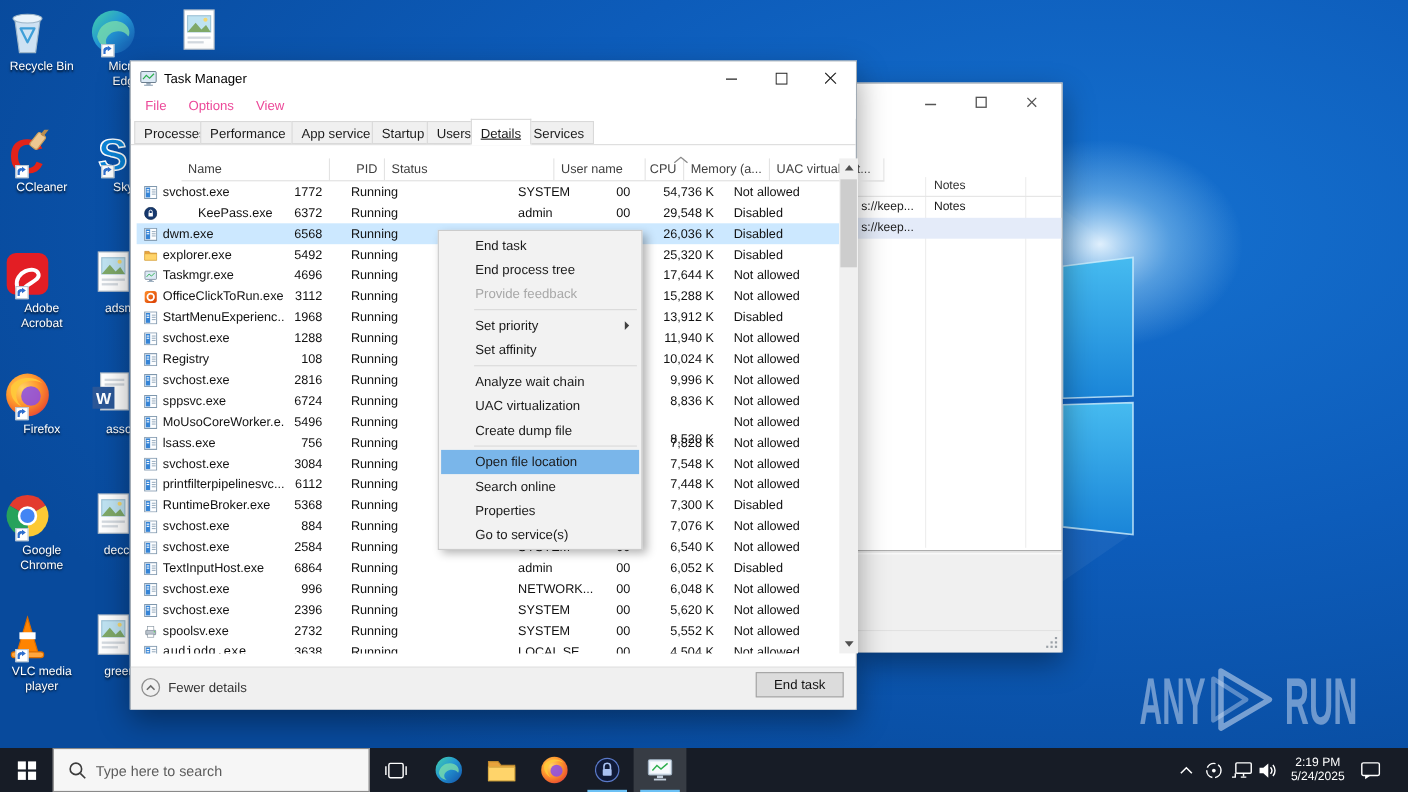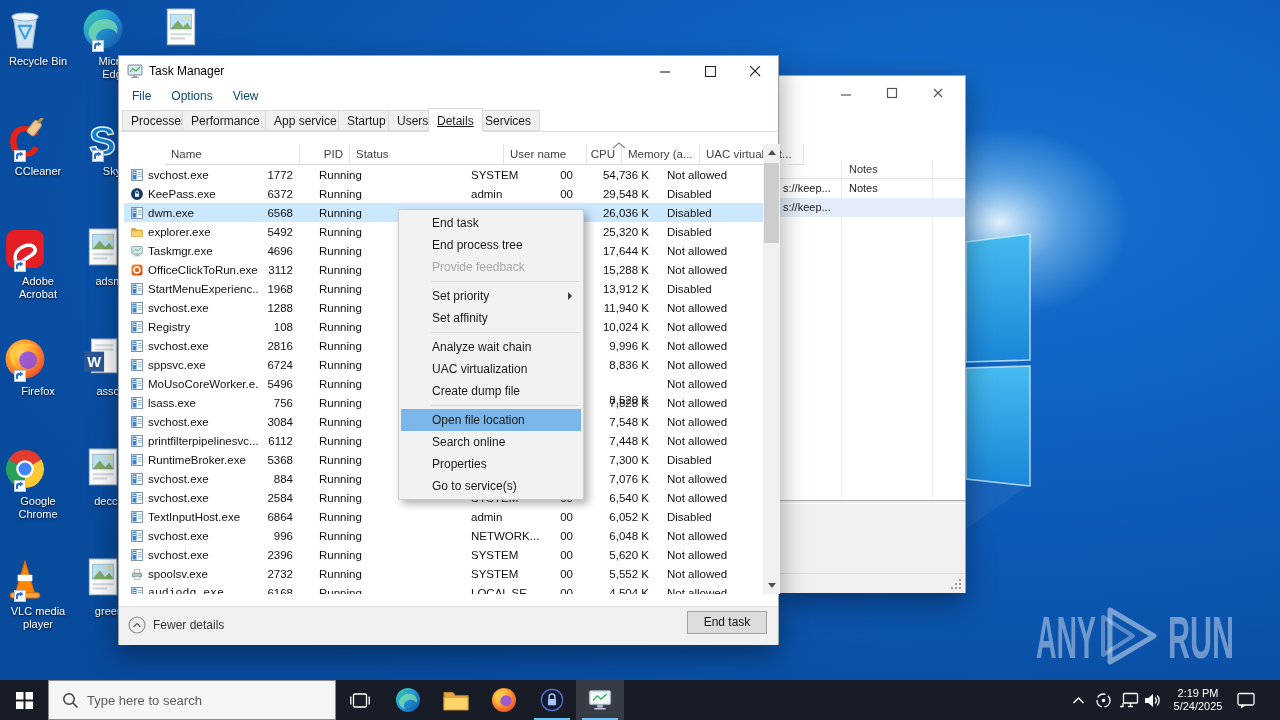--- a/index.html
+++ b/index.html
@@ -43,21 +43,21 @@
   #kpwin .grip { position:absolute; right:2px; bottom:2px; }
 
   
   #tmwin { left:118px; top:55px; width:661px; height:590px; z-index:10; }
   .tm-titlebar { position:absolute; left:0; top:0; width:100%; height:30px; background:#fff; }
   .tm-titleicon { position:absolute; left:8px; top:7px; }
   .tm-title { position:absolute; left:30px; top:8px; font-size:12px; color:#000; }
   .cap-btn { position:absolute; top:0; width:45px; height:30px; display:flex; align-items:center; justify-content:center; }
   .cap-min { right:90px; } .cap-max { right:45px; } .cap-close { right:0; }
   .tm-menubar { position:absolute; left:0; top:30px; width:100%; height:22px; background:#fff; display:flex; padding-left:7px; }
-  .tm-menubar .mitem { font-size:12px; color:#0c4a6e; padding:3px 10px 0 6px; }
+  .tm-menubar .mitem { font-size:12px; color:#ec4899; padding:3px 10px 0 6px; }
   .tm-menubar .mitem + .mitem { padding-left:10px; }
   .tm-tabstrip { position:absolute; left:0; top:52px; width:100%; height:25px; }
   .tm-tabstrip .line { position:absolute; left:0; top:23px; width:100%; height:1px; background:#dcdcdc; }
   .tab { position:absolute; top:2px; height:21px; background:#f0f0f0; border:1px solid #d9d9d9;
          font-size:12px; color:#1b1b1b; padding:3px 8px 0 8px; z-index:1; }
   .tab.active { top:0; height:24px; background:#fff; border-bottom:1px solid #fff; padding-top:5px; z-index:2;text-decoration:underline; }
 
   
   .tm-header { position:absolute; left:5px; top:88px; height:21px; display:flex; border-bottom:1px solid #d6d6d6;margin-left:41px; }
   .hcell { font-size:11.5px; color:#3f3f3f; border-right:1px solid #e3e3e3; padding:4px 0 0 6px;
@@ -478,21 +478,21 @@
             <span>svchost.exe</span>
           </div>
           <div class="pcell c-r" style="width: 50px; padding-right: 16px;">1772</div>
           <div class="pcell " style="width: 154px; padding-left: 10px;">Running</div>
           <div class="pcell " style="width: 83px; padding-left: 8px;">SYSTEM</div>
           <div class="pcell c-r" style="width: 35px; padding-right: 8px;">00</div>
           <div class="pcell c-r" style="width: 78px; padding-right: 10px;">54,736 K</div>
           <div class="pcell " style="width: 104px; padding-left: 8px;">Not allowed</div>
         </div>
         <div class="prow">
-          <div class="pcell c-name" style="width: 135px;">
+          <div class="pcell c-name" style="width: 135px; gap: 32px;">
             <span class="pic"><svg width="12" height="12" viewBox="0 0 12 12">
                 <circle cx="6" cy="6" r="5.6" fill="#16386e" stroke="#0c2448" stroke-width="0.6"></circle>
       <path d="M4.6,5.6 v-1.2 a1.4,1.4 0 0 1 2.8,0 v1.2" fill="none" stroke="#fff" stroke-width="0.9"></path>
       <rect x="4" y="5.6" width="4" height="3.2" rx="0.5" fill="#fff"></rect>
               </svg></span>
             <span>KeePass.exe</span>
           </div>
           <div class="pcell c-r" style="width: 50px; padding-right: 16px;">6372</div>
           <div class="pcell " style="width: 154px; padding-left: 10px;">Running</div>
           <div class="pcell " style="width: 83px; padding-left: 8px;">admin</div>
@@ -890,21 +890,21 @@
                 <rect x="0.5" y="0.5" width="11" height="11" fill="#fdfeff" stroke="#7f97ad"></rect>
       <rect x="1.5" y="1.5" width="4" height="9" fill="#3584d6"></rect>
       <rect x="2.3" y="3" width="2.4" height="1" fill="#fff"></rect>
                 <rect x="2.3" y="5" width="2.4" height="1" fill="#fff"></rect>
       <rect x="7" y="3" width="3.5" height="1" fill="#9fb2c4"></rect>
                 <rect x="7" y="5" width="3.5" height="1" fill="#9fb2c4"></rect>
       <rect x="7" y="7" width="3.5" height="1" fill="#9fb2c4"></rect>
               </svg></span>
             <span>audiodg.exe</span>
           </div>
-          <div class="pcell c-r" style="width: 50px; padding-right: 16px;">6168</div>
+          <div class="pcell c-r" style="width: 50px; padding-right: 16px;">3638</div>
           <div class="pcell " style="width: 154px; padding-left: 10px;">Running</div>
           <div class="pcell " style="width: 83px; padding-left: 8px;">LOCAL SE...</div>
           <div class="pcell c-r" style="width: 35px; padding-right: 8px;">00</div>
           <div class="pcell c-r" style="width: 78px; padding-right: 10px;">4,504 K</div>
           <div class="pcell " style="width: 104px; padding-left: 8px;">Not allowed</div>
         </div>
       </div>
     <div class="vscroll">
       <div class="sb-btn" style="top:0">
           <div class="tri-up"></div>

